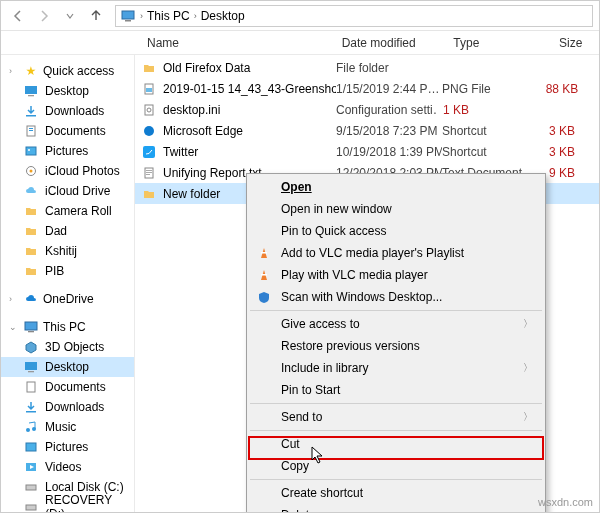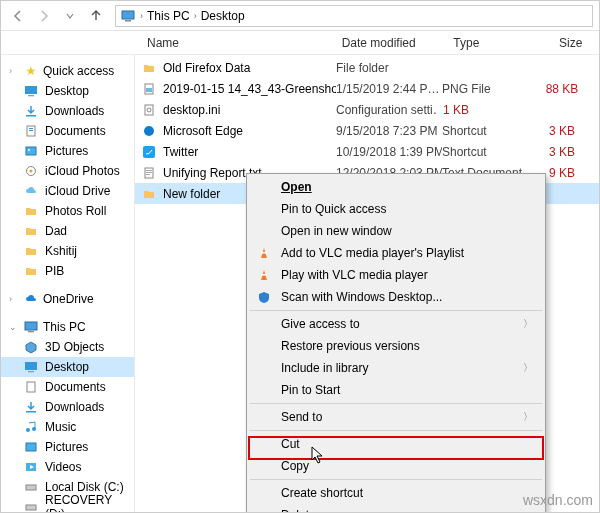--- a/index.html
+++ b/index.html
@@ -34,21 +34,21 @@
 .cell-size { width: 40px; color: #b91c1c; text-align: center; white-space: nowrap;}
 .ficon { width: 16px; height: 16px; display: inline-flex; align-items: center; justify-content: center; flex: none;}
 .ctxmenu { position: absolute; left: 245px; top: 172px; width: 300px; background: #f0f0f0; border: 1px solid #a0a0a0; box-shadow: 3px 3px 6px rgba(0,0,0,0.25); padding: 2px; font-size: 12px; }
 .ctx-item { height: 22px; display: flex; align-items: center; padding-left: 32px; position: relative; cursor: default; }
 .ctx-item.bold { font-weight: 600; text-decoration: underline; }
 .ctx-sep { height: 1px; background: #d0d0d0; margin: 2px 1px; }
 .ctx-icon { position: absolute; left: 6px; width: 18px; height: 18px; display: flex; align-items: center; justify-content: center; }
 .ctx-subarrow { position: absolute; right: 10px; font-size: 10px; color: #555; }
 .highlight-red { position: absolute; border: 2px solid #d00; pointer-events: none; }
 .red1 { left: 247px; top: 435px; width: 296px; height: 24px; }
-.watermark { position: absolute; right: 6px; bottom: 4px; font-size: 14px; color: #999; }
+.watermark { position: absolute; right: 6px; bottom: 4px; font-size: 11px; color: #999; }
 .cursor-ptr { position: absolute; left: 310px; top: 445px; width: 14px; height: 18px; pointer-events: none; }
 .star { color: #f5c518; }
 
 svg { display: block; }
 </style>
 </head>
 <body>
 
 <div class="toolbar">
   <div class="nav-btn">
@@ -154,21 +154,21 @@
             </svg>
           </span>
           <span>iCloud Drive</span>
         </div>
       <div class="side-item">
           <span class="side-icon">
             <svg width="14" height="14">
               <path d="M2 4 L6 4 L7 5 L12 5 L12 11 L2 11 Z" fill="#f5c560"></path>
             </svg>
           </span>
-          <span>Photos Roll</span>
+          <span>Camera Roll</span>
         </div>
       <div class="side-item">
           <span class="side-icon">
             <svg width="14" height="14">
               <path d="M2 4 L6 4 L7 5 L12 5 L12 11 L2 11 Z" fill="#f5c560"></path>
             </svg>
           </span>
           <span>Dad</span>
         </div>
       <div class="side-item">
@@ -390,24 +390,24 @@
       <div class="cell-size"></div>
     </div>
   </div>
 </div>
 
 <div class="ctxmenu">
   <div class="ctx-item bold">
       <span>Open</span>
     </div>
   <div class="ctx-item">
+      <span>Open in new window</span>
+    </div>
+  <div class="ctx-item">
       <span>Pin to Quick access</span>
-    </div>
-  <div class="ctx-item">
-      <span>Open in new window</span>
     </div>
   <div class="ctx-item">
       <span class="ctx-icon">
         <svg width="14" height="14">
           <path d="M7 2 L10 12 L4 12 Z" fill="#f08030"></path>
           <rect x="4" y="6" width="6" height="1.5" fill="#fff"></rect>
         </svg>
       </span>
       <span>Add to VLC media player's Playlist</span>
     </div>

